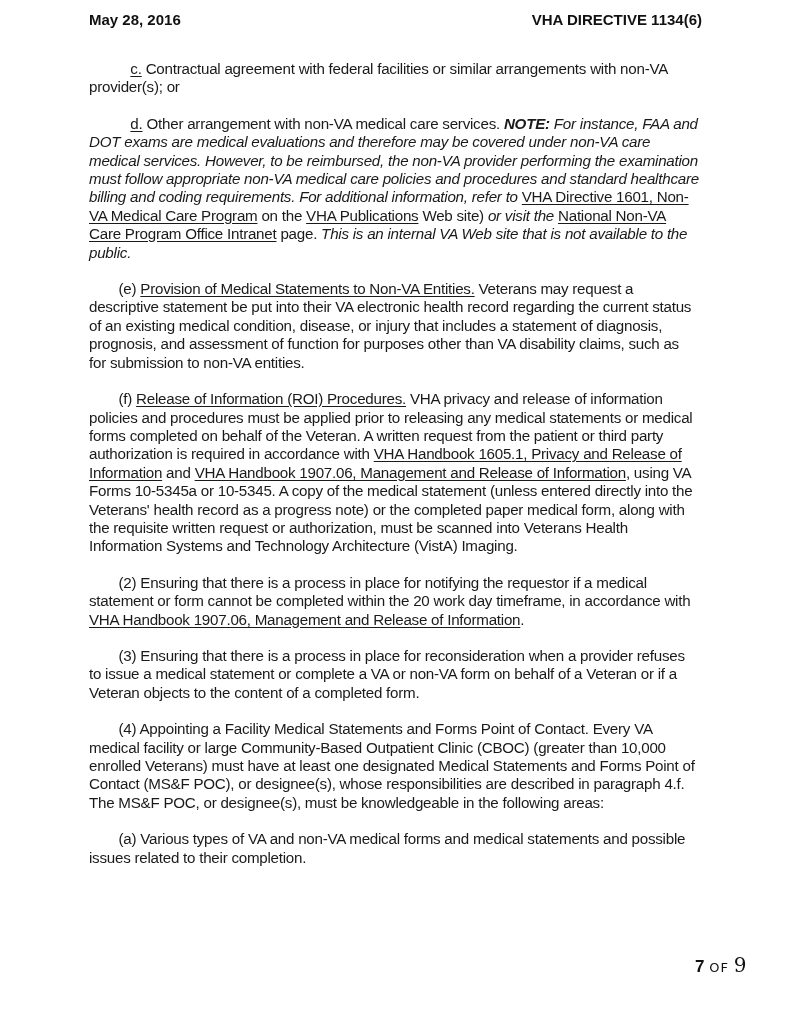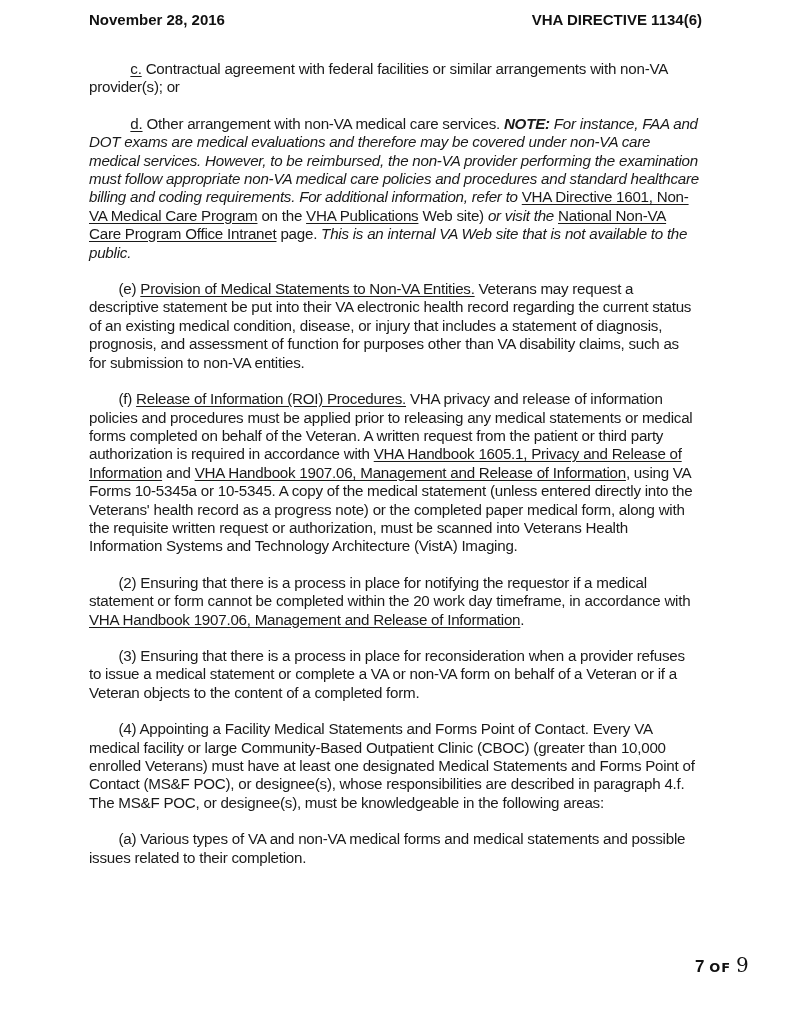--- a/index.html
+++ b/index.html
@@ -19,28 +19,28 @@
   }
   .para { margin: 0 0 18px 0; text-indent: 30px; }
   .para.sub { text-indent: 42px; }
   .u { text-decoration: underline; text-underline-offset: 2px; }
   .i { font-style: italic; }
   .b { font-weight: bold; }
   .page-num {
     position: absolute; top: 953px; left: 695px;
     font-size: 17px; color: #111;
   }
-  .page-num .hand { font-family: "DejaVu Sans", sans-serif; font-size: 13px; font-weight: bold; letter-spacing: 1px; }
+  .page-num .hand { font-family: "DejaVu Sans", sans-serif; font-size: 13px; font-weight: normal; letter-spacing: 1px; }
   .page-num .hand9 { font-family: "DejaVu Serif", serif; font-size: 20px; }
 </style>
 </head>
 <body>
 
 <div class="header">
-  <span>November 28, 2016</span>
+  <span>May 28, 2016</span>
   <span>VHA DIRECTIVE 1134(6)</span>
 </div>
 
 <div class="content">
 
   <p class="para sub"><span class="u">c.</span><span> Contractual agreement with federal facilities or similar arrangements with non-VA provider(s); or</span></p>
 
   <p class="para sub"><span class="u">d.</span><span> Other arrangement with non-VA medical care services.  </span><span class="b i">NOTE:</span><span class="i"> For instance, FAA and DOT exams are medical evaluations and therefore may be covered under non-VA care medical services.  However, to be reimbursed, the non-VA provider performing the examination must follow appropriate non-VA medical care policies and procedures and standard healthcare billing and coding requirements.  For additional information, refer to </span><span class="u">VHA Directive 1601, Non-VA Medical Care Program</span><span> on the </span><span class="u">VHA Publications</span><span> Web site)</span><span class="i"> or visit the </span><span class="u">National Non-VA Care Program Office Intranet</span><span> page. </span><span class="i">This is an internal VA Web site that is not available to the public.</span></p>
 
   <p class="para"><span>(e) </span><span class="u">Provision of Medical Statements to Non-VA Entities.</span><span>  Veterans may request a descriptive statement be put into their VA electronic health record regarding the current status of an existing medical condition, disease, or injury that includes a statement of diagnosis, prognosis, and assessment of function for purposes other than VA disability claims, such as for submission to non-VA entities.</span></p>

